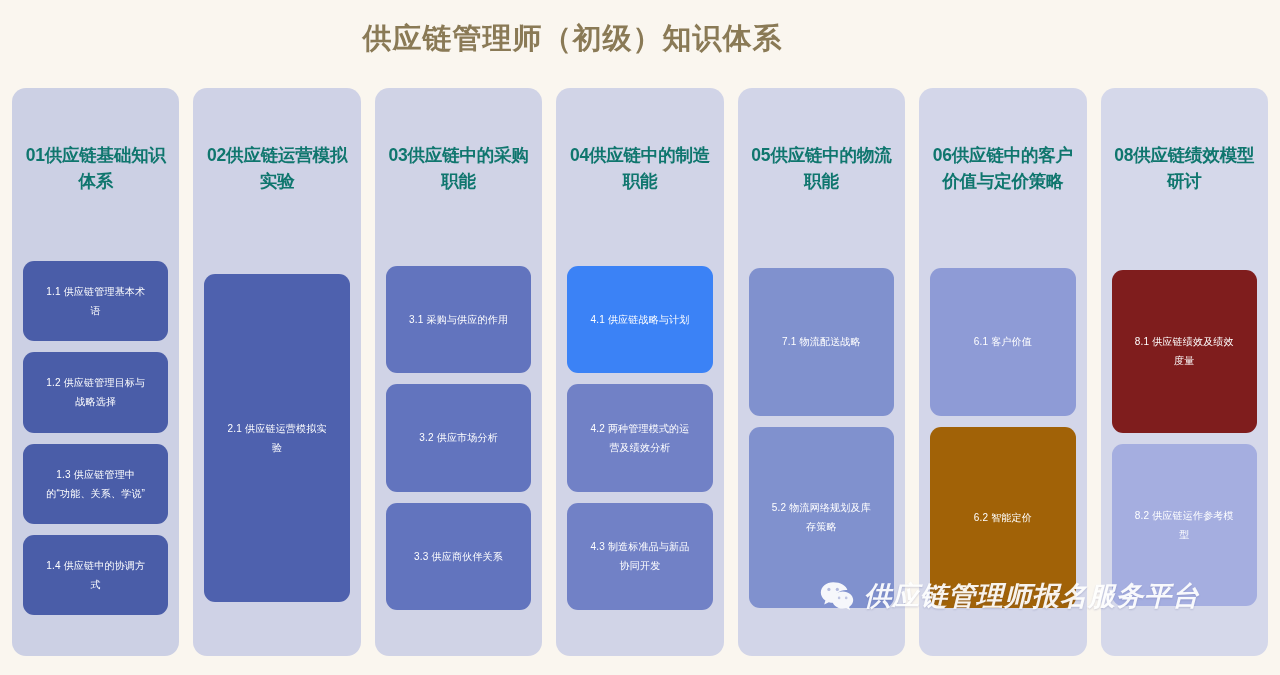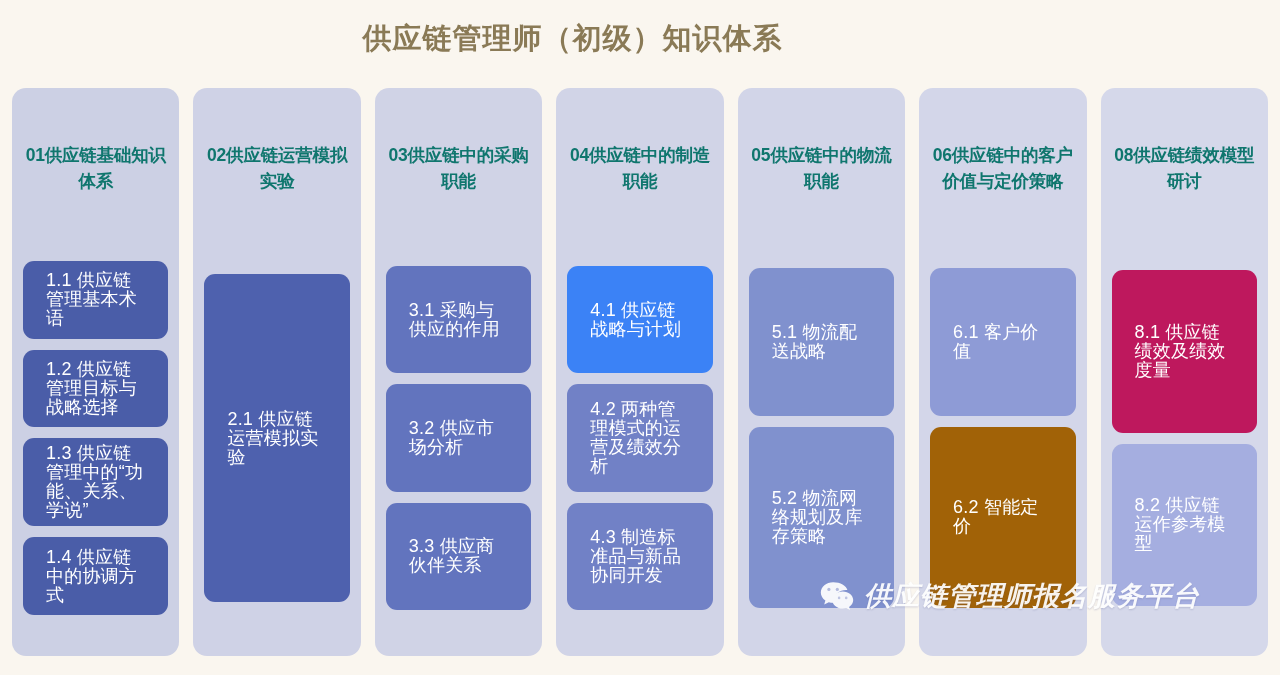--- a/index.html
+++ b/index.html
@@ -66,23 +66,23 @@
     gap: 11px;
     padding-top: 12px;
     padding-bottom: 4px;
   }
 
   .item-box {
     border-radius: 11px;
     display: flex;
     align-items: center;
     justify-content: center;
-    text-align: left;
+    text-align: center;
     color: #ffffff;
-    font-size: 18px;
+    font-size: 10px;
     line-height: 19px;
     padding: 6px 23px;
     letter-spacing: 0.2px;
   }
   .g3 { flex: 3 1 0; }
   .g4 { flex: 4 1 0; }
   .g5 { flex: 5 1 0; }
   .g7 { flex: 7 1 0; }
 
   .spacer-top { flex: 0.55 1 0; }
@@ -152,39 +152,39 @@
         <div class="item-box g3" style="background: #3b82f6;">4.1 供应链战略与计划</div>
         <div class="item-box g3" style="background: rgb(113, 129, 198);">4.2 两种管理模式的运营及绩效分析</div>
         <div class="item-box g3" style="background: rgb(113, 129, 198);">4.3 制造标准品与新品协同开发</div>
         <div class="spacer-bot"></div>
       </div>
     </div>
     <div class="column" style="background: rgb(210, 213, 232);">
       <div class="col-header">05供应链中的物流职能</div>
       <div class="col-items">
         <div class="spacer-top"></div>
-        <div class="item-box g4" style="background: rgb(128, 145, 206);">5.1 物流配送战略</div>
+        <div class="item-box g4" style="background: rgb(128, 145, 206);">7.1 物流配送战略</div>
         <div class="item-box g5" style="background: rgb(128, 145, 206);">5.2 物流网络规划及库存策略</div>
         <div class="spacer-bot"></div>
       </div>
     </div>
     <div class="column" style="background: rgb(211, 214, 233);">
       <div class="col-header">06供应链中的客户价值与定价策略</div>
       <div class="col-items">
         <div class="spacer-top"></div>
         <div class="item-box g4" style="background: rgb(142, 155, 214);">6.1 客户价值</div>
         <div class="item-box g5" style="background: #a16207;">6.2 智能定价</div>
         <div class="spacer-bot"></div>
       </div>
     </div>
     <div class="column" style="background: rgb(213, 216, 234);">
       <div class="col-header">08供应链绩效模型研讨</div>
       <div class="col-items">
         <div class="spacer-top"></div>
-        <div class="item-box g4" style="background: #be185d;">8.1 供应链绩效及绩效度量</div>
+        <div class="item-box g4" style="background: #7f1d1d;">8.1 供应链绩效及绩效度量</div>
         <div class="item-box g4" style="background: rgb(165, 174, 224);">8.2 供应链运作参考模型</div>
         <div class="spacer-bot"></div>
       </div>
     </div>
   </div>
 
 <div id="watermark">
   <span>
     <svg class="wechat-icon" width="34" height="30" viewBox="0 0 34 30" aria-hidden="true">
       <path d="M13.2 1.2C6.3 1.2 0.8 5.9 0.8 11.6c0 3.2 1.8 6.1 4.6 8L4.2 23.6l4.6-2.4c1.4 0.4 2.9 0.6 4.4 0.6 0.4 0 0.8 0 1.2-0.05-0.3-0.9-0.4-1.8-0.4-2.7 0-5.6 5.4-10.1 12.1-10.1 0.5 0 0.9 0.02 1.3 0.07C26.3 4.6 20.4 1.2 13.2 1.2z" fill="#ffffff"></path>

